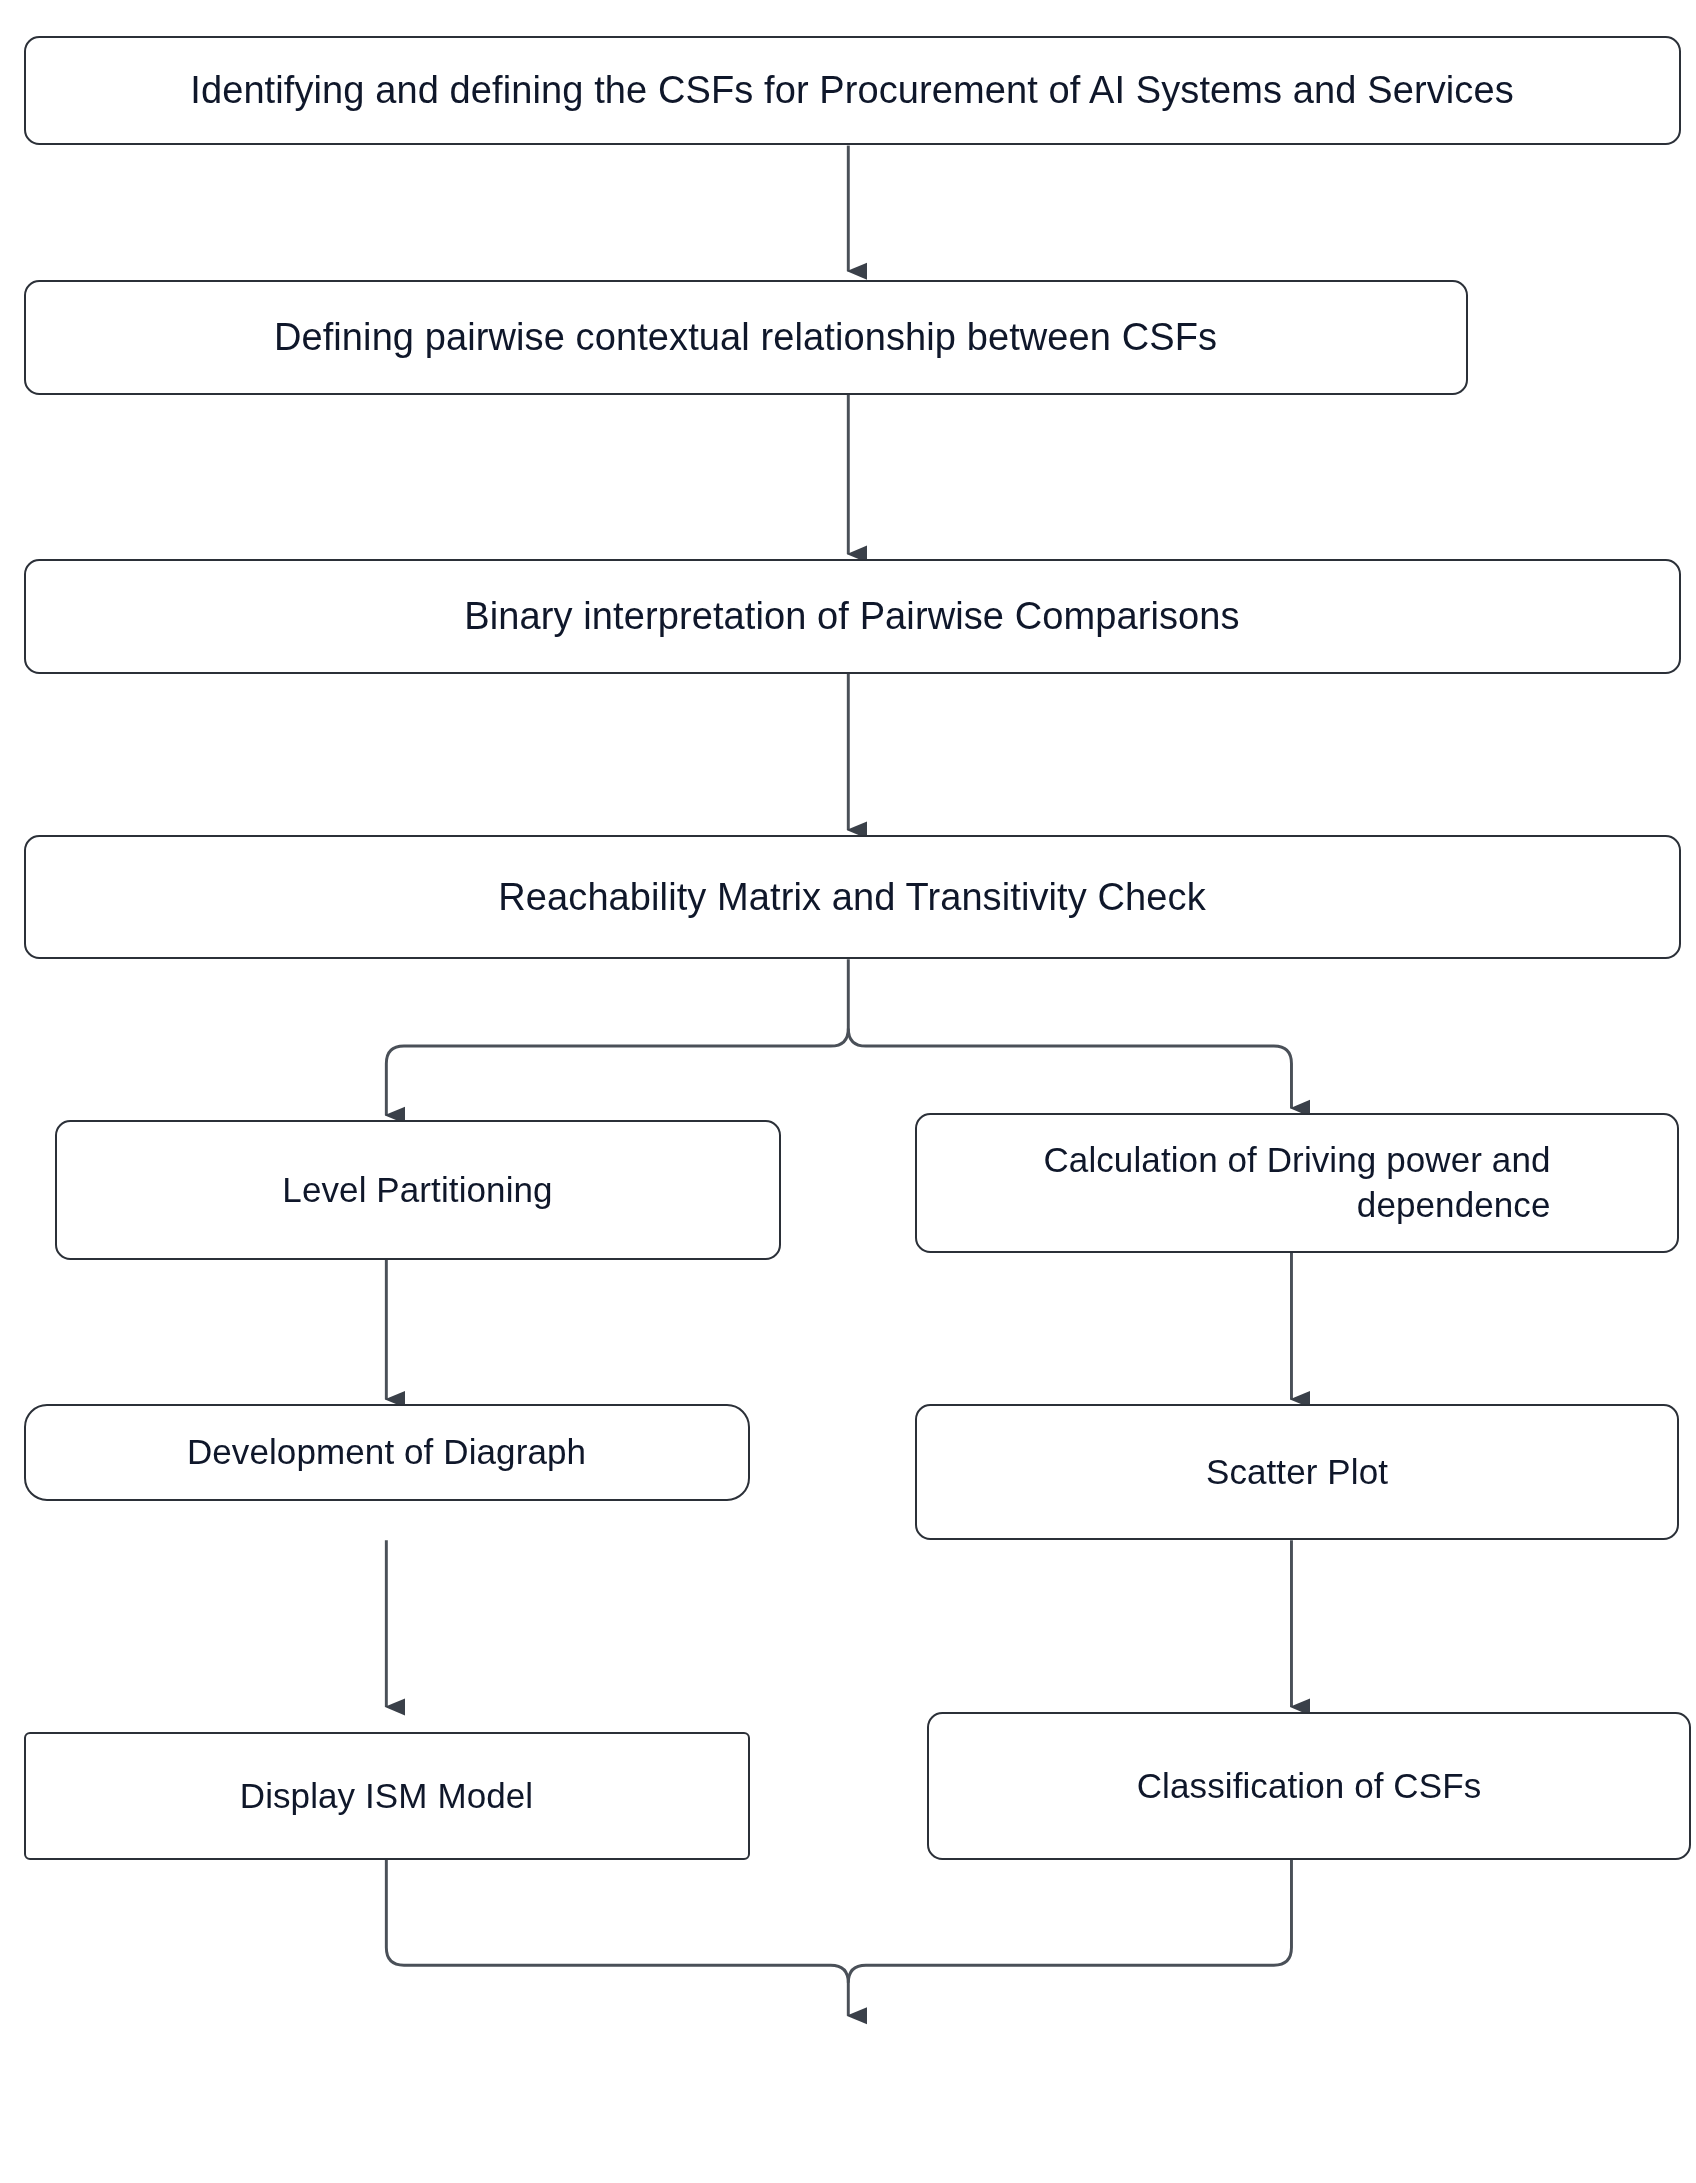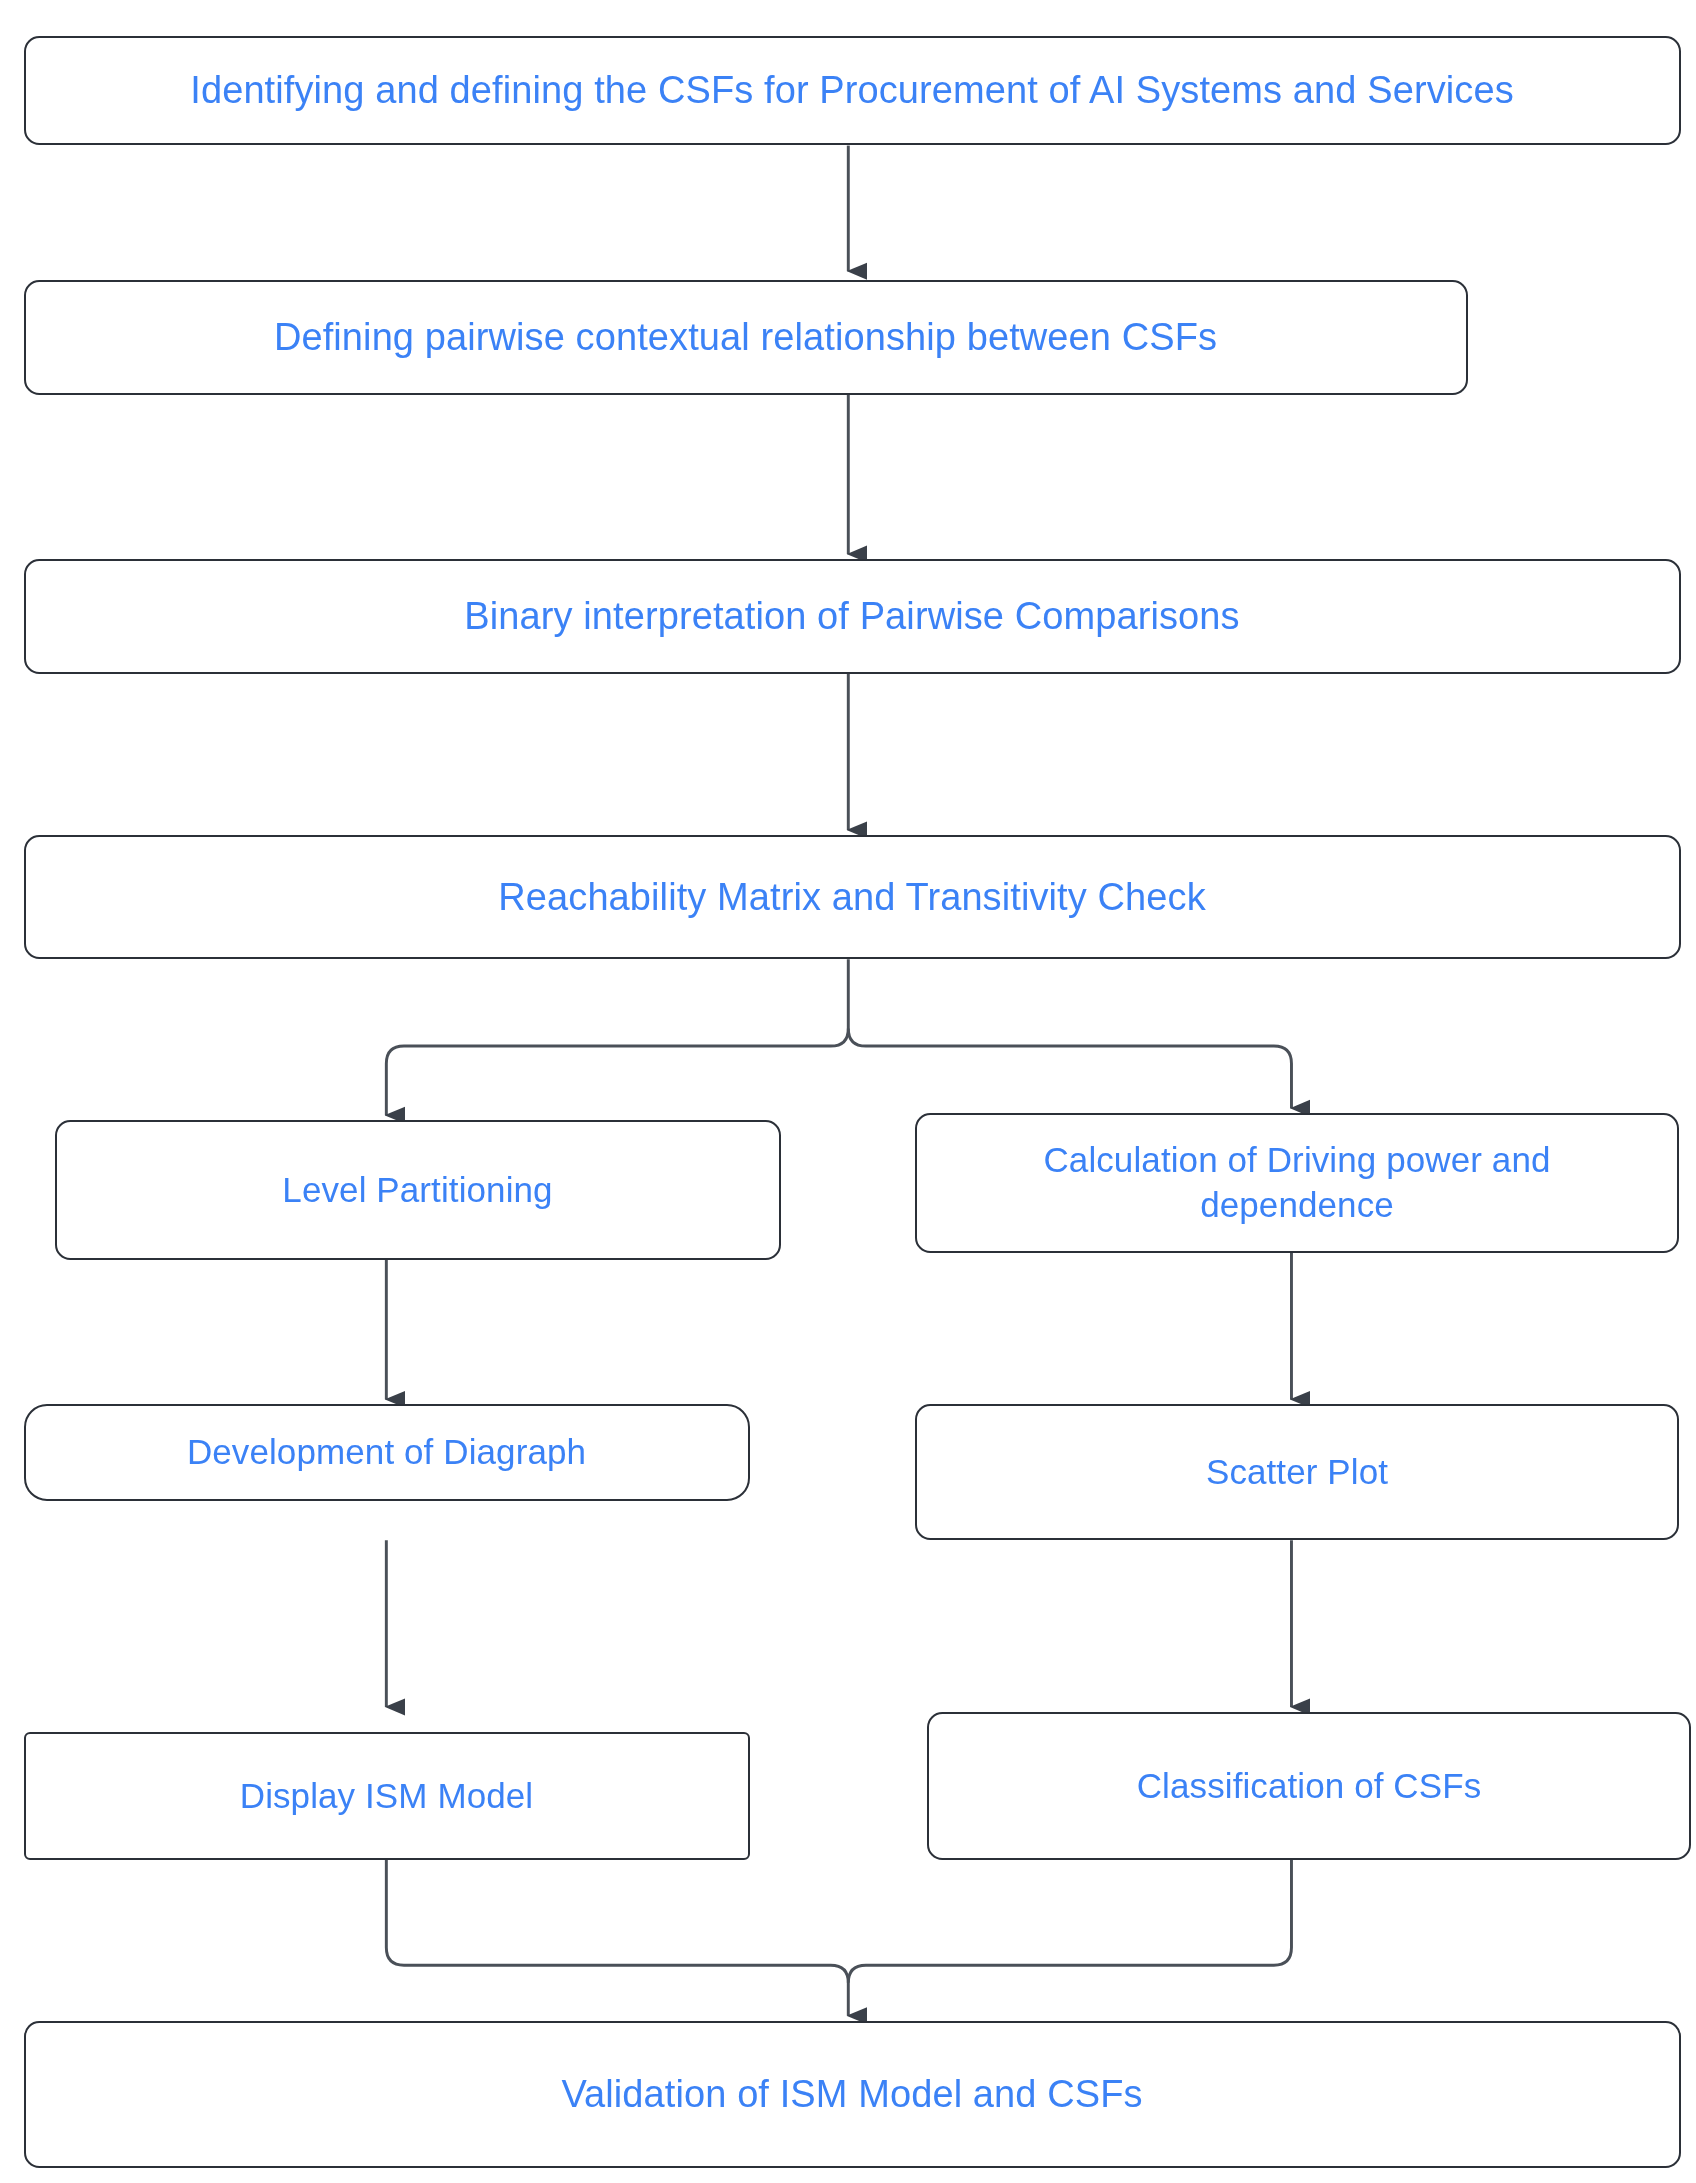--- a/index.html
+++ b/index.html
@@ -33,28 +33,29 @@
     border: 2.9px solid #2b3038;
     border-radius: 15.3px;
     display: flex;
     align-items: center;
     justify-content: center;
     text-align: center;
     z-index: 2;
   }
   .node .node-label {
     display: block;
-    color: #3b82f6;
+    color: #0f172a;
     font-family: "Liberation Sans", sans-serif;
     font-size: 38px;
     line-height: 1.28;
     font-weight: 400;
     letter-spacing: 0.1px;
     padding: 0 20px;
     white-space: pre-line;
+    text-align: right;
   }
   .node.narrow .node-label {
     font-size: 35px;
   }
 </style>
 </head>
 <body>
 
 <div id="stage">
 
@@ -122,18 +123,15 @@
   </div>
 
   <div class="node narrow" style="left:23.5px; top:1732px; width:726px; height:128px;border-radius:6px;">
     <span class="node-label">Display ISM Model</span>
   </div>
 
   <div class="node narrow" style="left:915px; top:1712px; width:764px; height:148px;margin-left:12px;">
     <span class="node-label">Classification of CSFs</span>
   </div>
 
-  <div class="node" style="left:23.5px; top:2021px; width:1657px; height:147px;">
-    <span class="node-label">Validation of ISM Model and CSFs</span>
-  </div>
 
 </div>
 
 
 </body></html>

